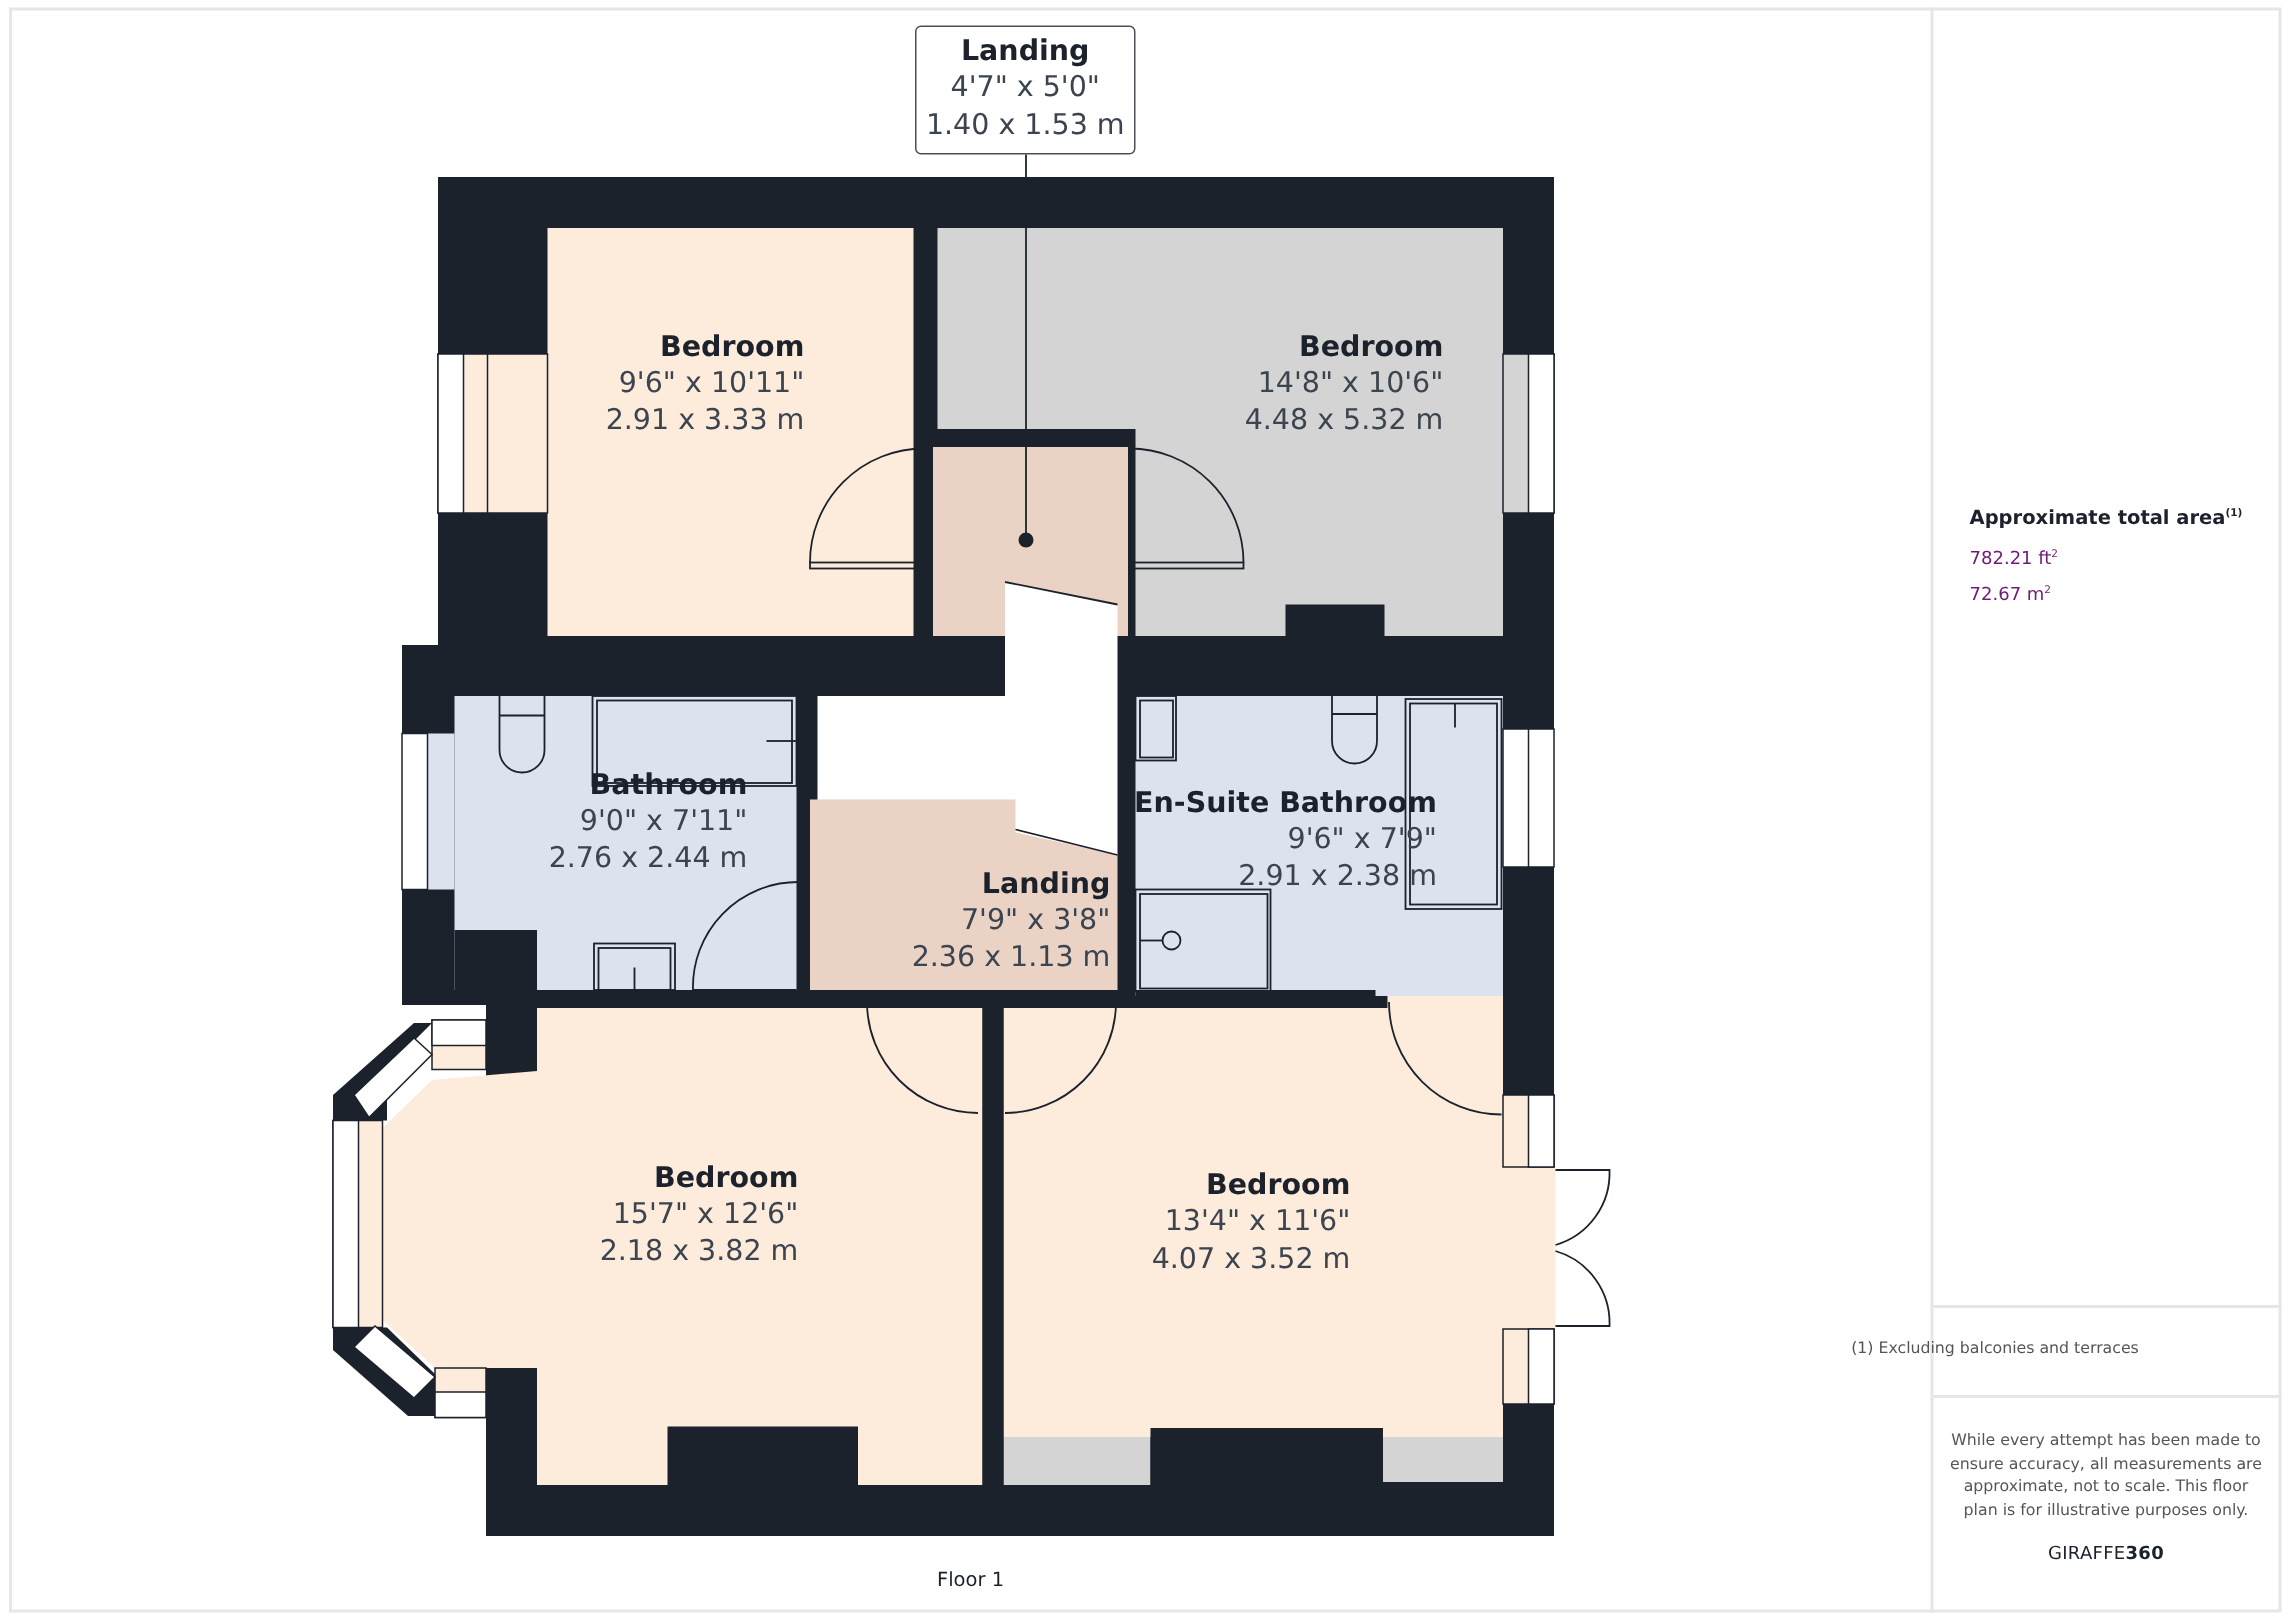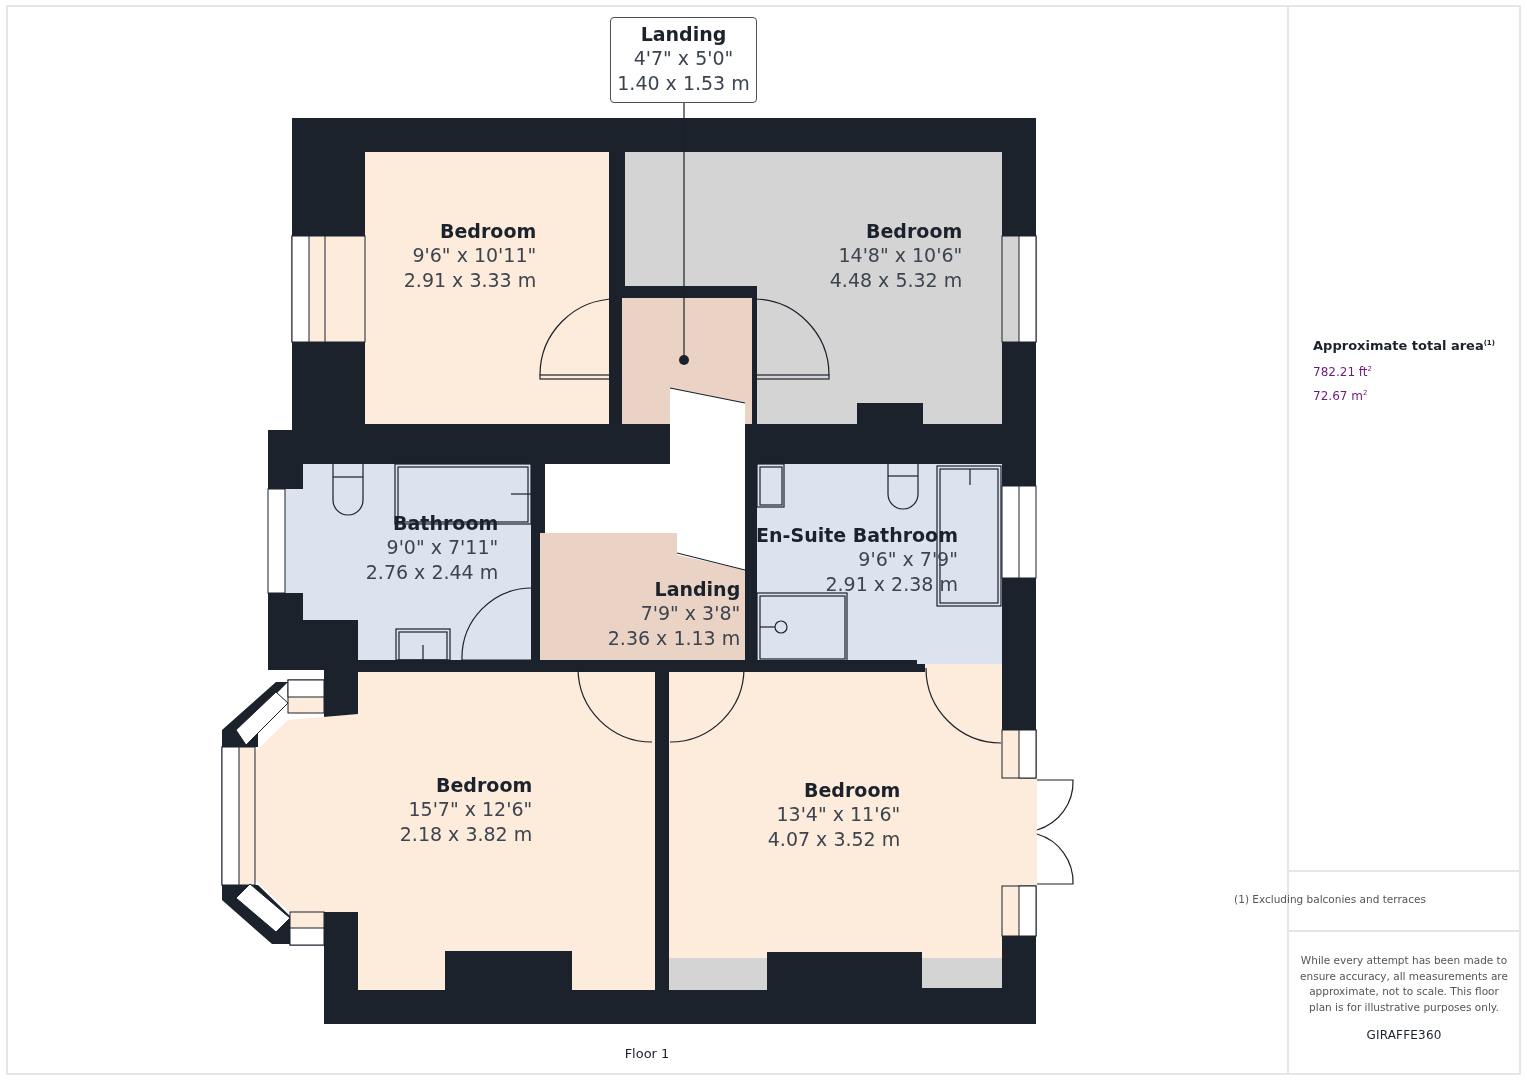--- a/index.html
+++ b/index.html
@@ -17,21 +17,21 @@
              border-radius: 4px; background: #fff; box-sizing: border-box; text-align: center; padding-top: 4px; }
   .floor-label { position: absolute; left: 647px; top: 1046px; transform: translateX(-50%); font-weight: normal; font-size: 13px; text-align: center; }
   .area-block { position: absolute; left: 1404px; top: 338px; transform: translateX(-50%); text-align: left; white-space: nowrap; }
   .area-title { font-weight: bold; font-size: 13px; color: #1b222c; }
   .area-title sup { font-size: 7px; }
   .area-val { font-size: 12px; color: #701a75; line-height: 21px; }
   .area-val sup { font-size: 7px; }
   .footnote { position: absolute; left: 1330px; top: 893px; transform: translateX(-50%); font-size: 10.5px; color: #555; white-space: nowrap; }
   .disclaimer { position: absolute; left: 1300px; top: 953px; width: 208px; text-align: center; font-size: 10.5px; color: #555; line-height: 15.5px; }
   .brand { position: absolute; left: 1404px; top: 1028px; transform: translateX(-50%); font-size: 12px; color: #1b222c; letter-spacing: 0.2px; }
-  .brand b { font-weight: normal; }
+  .brand b { font-weight: bold; }
 </style>
 </head>
 <body>
 
 <div class="frame"></div>
 <div class="panel-divider"></div>
 <div class="panel-hline" style="top:870px"></div>
 <div class="panel-hline" style="top:930px"></div>
 
 <svg id="plan" width="1280" height="1080">

